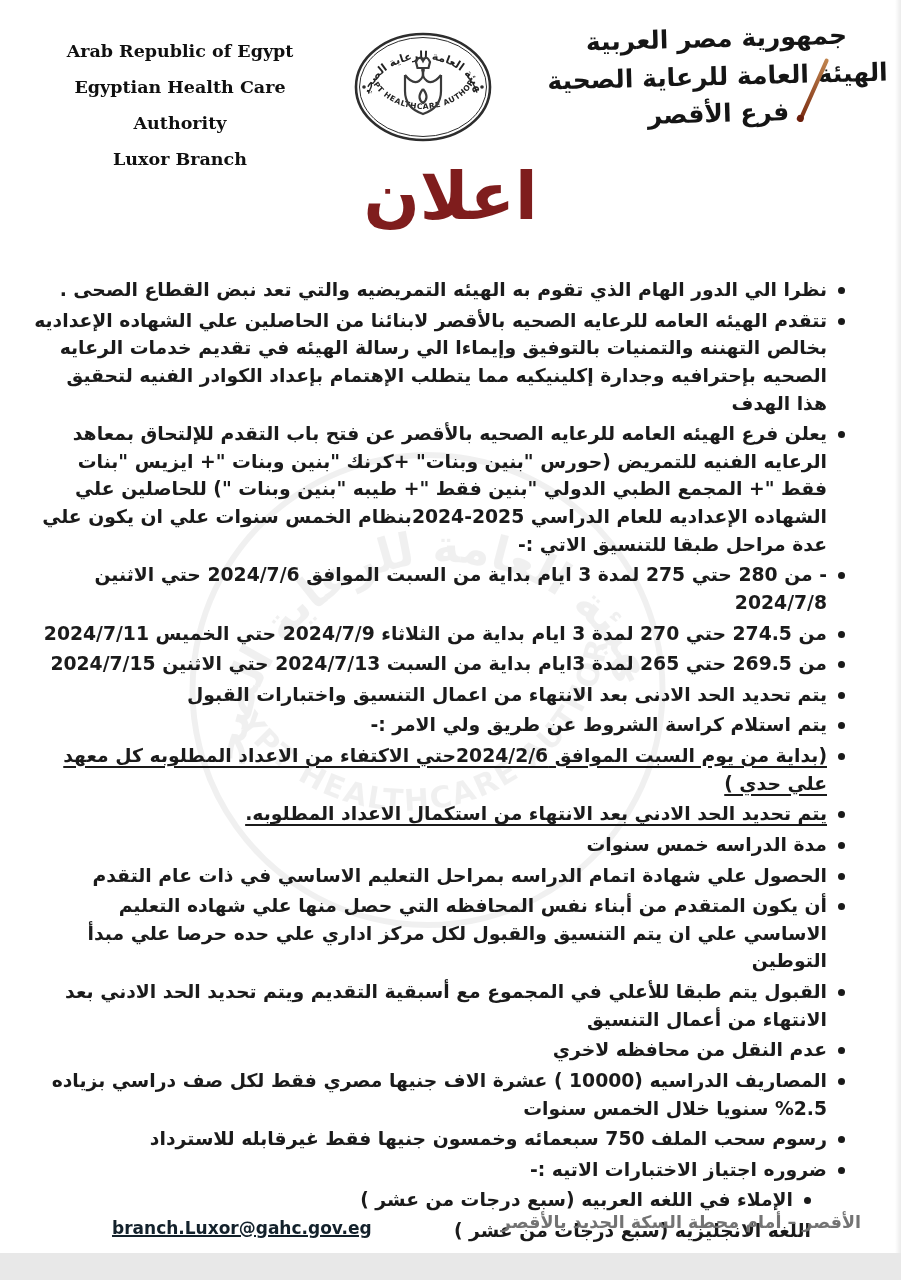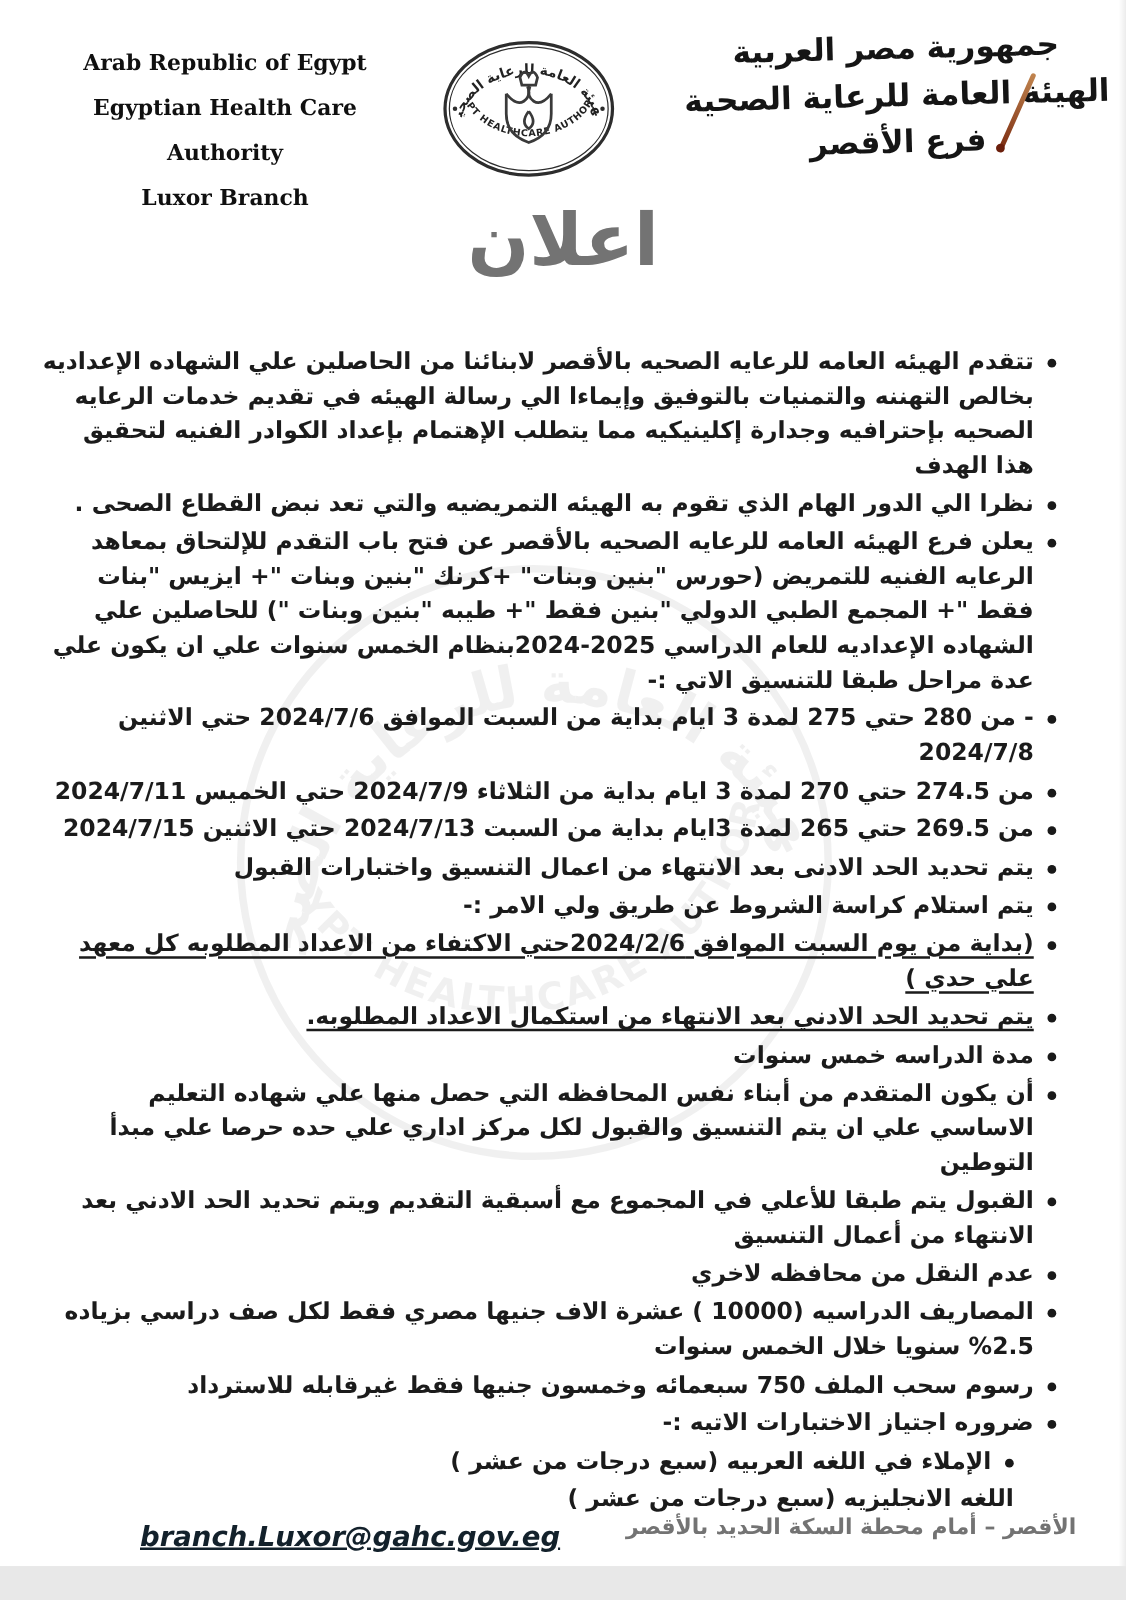--- a/index.html
+++ b/index.html
@@ -33,41 +33,41 @@
     border-radius:50%; background:#6b1f0c;
   }
 
   
   .watermark { position:absolute; left:178px; top:440px; opacity:0.055;
     pointer-events:none; transform:rotate(-14deg); }
 
   
   .page-title {
     position:absolute; top:158px; left:0; right:0; text-align:center;
-    font-size:58px; font-weight:bold; letter-spacing:3px; color:#737373;
+    font-size:66px; font-weight:bold; letter-spacing:3px; color:#7f1d1d;
   }
 
   
   .content { position:absolute; top:276px; right:56px; left:34px; direction:rtl; }
   ul.bullets { list-style:none; margin:0; padding:0; }
   li.bullet {
     display:flex; align-items:flex-start; gap:11px;
     margin-bottom:3px; font-weight:bold; font-size:18.8px; line-height:1.47;
   }
   li.bullet .dot { flex:0 0 auto; width:7px; height:7px; border-radius:50%;
     background:#191919; margin-top:11px; }
   li.bullet .btext { flex:1; min-width:0; }
   li.indent { padding-right:34px;justify-content:space-between; }
   li.underline .btext { text-decoration:underline;
     text-decoration-thickness:1.5px; text-underline-offset:4px; }
 
   
   .footer-email {
-    position:absolute; left:112px; top:1218px; font-weight:bold; font-size:22px;
-    color:#13212b; text-decoration:underline; text-decoration-thickness:1.5px;font-style:italic;
+    position:absolute; left:112px; top:1218px; font-weight:bold; font-size:17px;
+    color:#13212b; text-decoration:underline; text-decoration-thickness:1.5px;
   }
   .footer-address {
     position:absolute; right:40px; top:1212px; direction:rtl;
     font-weight:bold; font-size:17.5px; color:#737373;
   }
 </style>
 </head>
 <body>
 
 <div class="page">
@@ -124,28 +124,28 @@
       </text>
     </svg>
   </div>
 
   <div class="page-title">اعلان</div>
 
   <div class="content">
     <ul class="bullets">
         <li class="bullet">
           <span class="dot"></span>
+          <span class="btext">نظرا الي الدور الهام الذي تقوم به الهيئه التمريضيه والتي تعد نبض القطاع الصحى .</span>
+        </li>
+        <li class="bullet">
+          <span class="dot"></span>
           <span class="btext">تتقدم الهيئه العامه للرعايه الصحيه بالأقصر لابنائنا من الحاصلين علي الشهاده الإعداديه بخالص التهننه والتمنيات بالتوفيق وإيماءا الي رسالة الهيئه في تقديم خدمات الرعايه الصحيه بإحترافيه وجدارة إكلينيكيه مما يتطلب الإهتمام بإعداد الكوادر الفنيه لتحقيق هذا الهدف</span>
         </li>
         <li class="bullet">
           <span class="dot"></span>
-          <span class="btext">نظرا الي الدور الهام الذي تقوم به الهيئه التمريضيه والتي تعد نبض القطاع الصحى .</span>
-        </li>
-        <li class="bullet">
-          <span class="dot"></span>
           <span class="btext">يعلن فرع الهيئه العامه للرعايه الصحيه بالأقصر عن فتح باب التقدم للإلتحاق بمعاهد الرعايه الفنيه للتمريض (حورس "بنين وبنات" +كرنك "بنين وبنات "+ ايزيس "بنات فقط "+ المجمع الطبي الدولي "بنين فقط "+ طيبه "بنين وبنات ") للحاصلين علي الشهاده الإعداديه للعام الدراسي 2025-2024بنظام الخمس سنوات علي ان يكون علي عدة مراحل طبقا للتنسيق الاتي :-</span>
         </li>
         <li class="bullet">
           <span class="dot"></span>
           <span class="btext">- من 280 حتي 275 لمدة 3 ايام بداية من السبت الموافق 2024/7/6 حتي الاثنين  2024/7/8</span>
         </li>
         <li class="bullet">
           <span class="dot"></span>
           <span class="btext">من 274.5 حتي 270 لمدة 3 ايام بداية من الثلاثاء 2024/7/9 حتي الخميس 2024/7/11</span>
         </li>
@@ -165,20 +165,24 @@
           <span class="dot"></span>
           <span class="btext">(بداية من يوم  السبت الموافق 2024/2/6حتي الاكتفاء من الاعداد المطلوبه كل معهد علي حدي )</span>
         </li>
         <li class="bullet underline">
           <span class="dot"></span>
           <span class="btext">يتم تحديد الحد الادني بعد الانتهاء من استكمال الاعداد المطلوبه.</span>
         </li>
         <li class="bullet">
           <span class="dot"></span>
           <span class="btext">مدة الدراسه خمس سنوات</span>
+        </li>
+        <li class="bullet">
+          <span class="dot"></span>
+          <span class="btext">الحصول علي شهادة اتمام الدراسه بمراحل التعليم الاساسي  في ذات عام التقدم</span>
         </li>
         <li class="bullet">
           <span class="dot"></span>
           <span class="btext">أن يكون المتقدم من أبناء نفس المحافظه التي حصل منها علي شهاده التعليم الاساسي علي ان يتم التنسيق والقبول لكل مركز اداري علي حده حرصا علي مبدأ التوطين</span>
         </li>
         <li class="bullet">
           <span class="dot"></span>
           <span class="btext">القبول يتم طبقا للأعلي في المجموع مع أسبقية التقديم ويتم تحديد الحد الادني بعد الانتهاء من أعمال التنسيق</span>
         </li>
         <li class="bullet">

